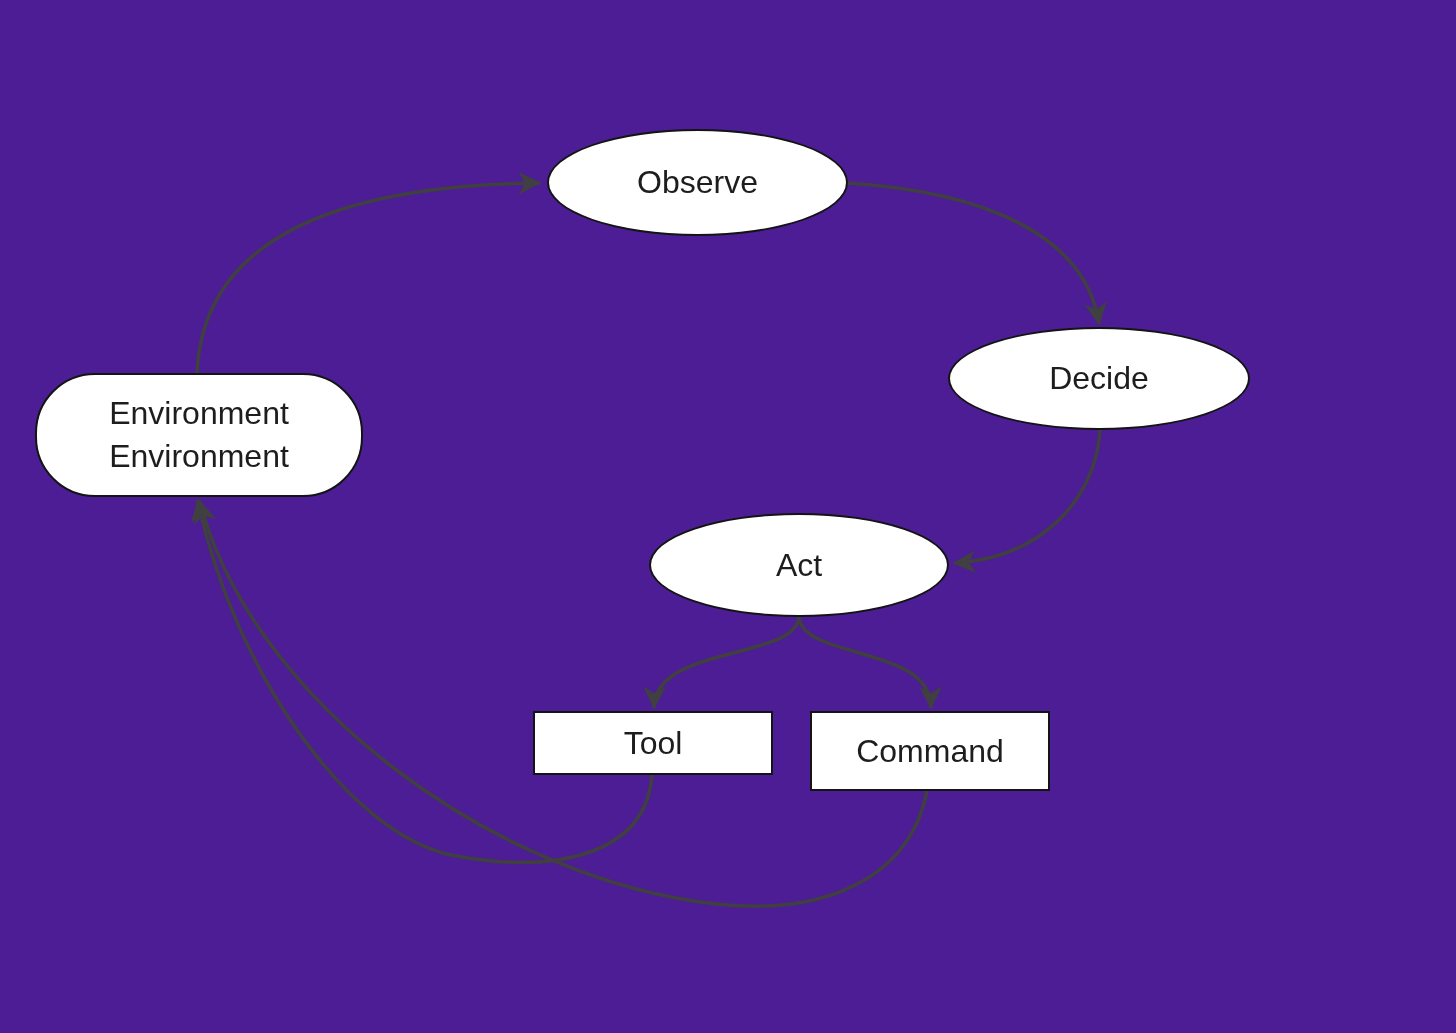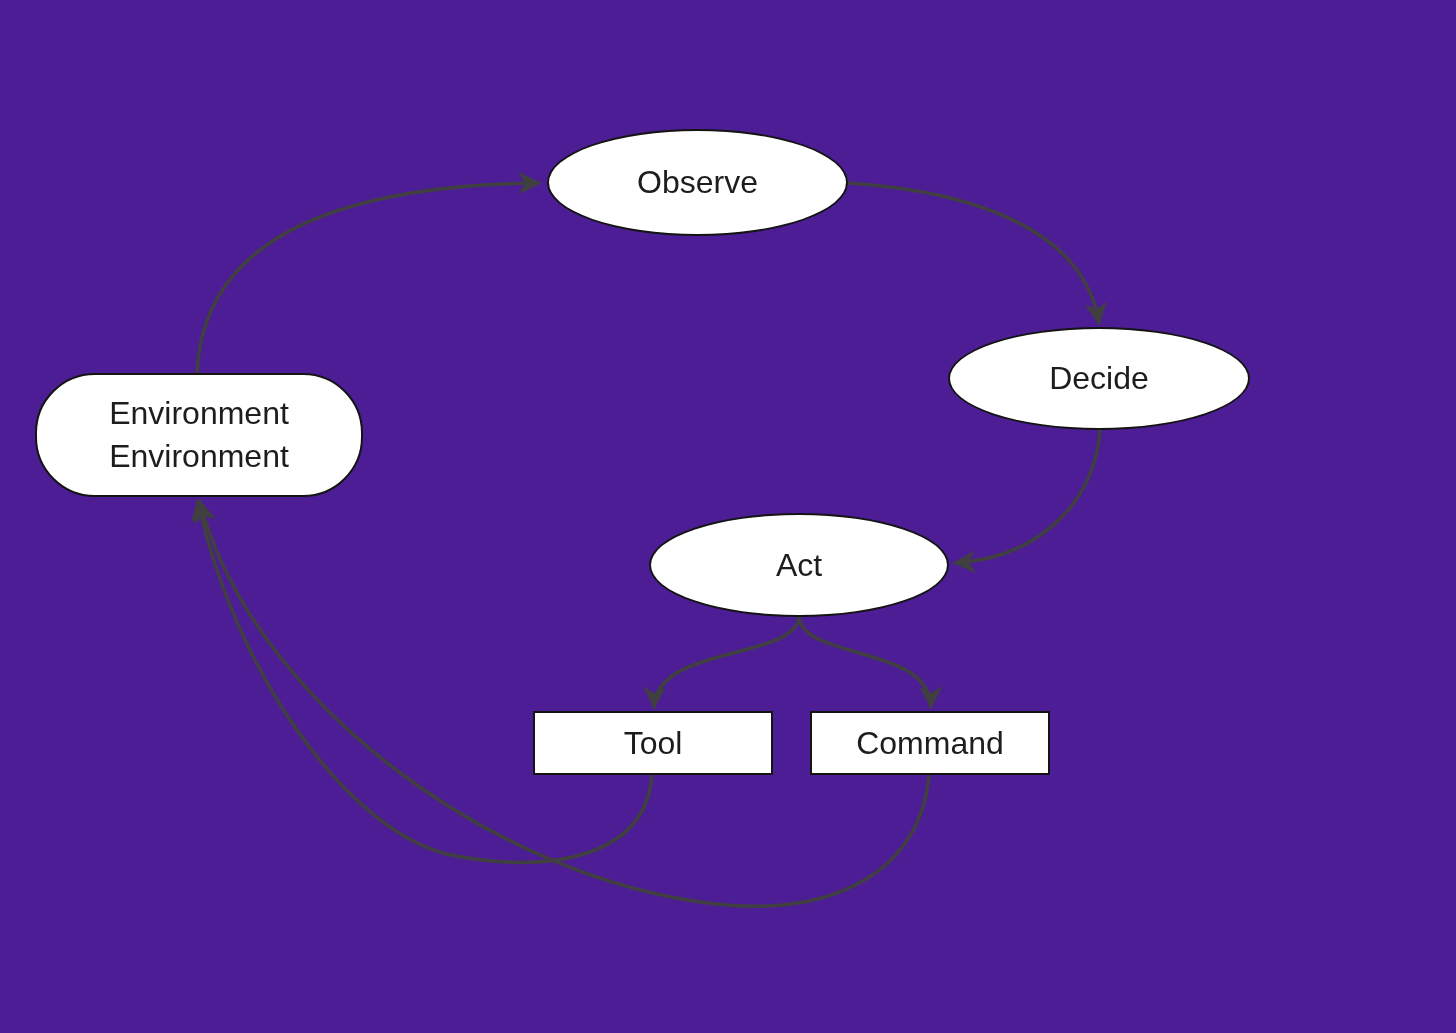--- a/index.html
+++ b/index.html
@@ -43,21 +43,21 @@
   }
   .node.ellipse { border-radius: 50%; }
   .node.rounded { border-radius: 60px; text-align: right; }
   .node.rect    { border-radius: 0; text-align: center; }
 
   #node-observe     { left: 547px; top: 129px; width: 301px; height: 107px; }
   #node-decide      { left: 948px; top: 327px; width: 302px; height: 103px; }
   #node-act         { left: 649px; top: 513px; width: 300px; height: 104px; }
   #node-environment { left: 35px;  top: 373px; width: 328px; height: 124px; }
   #node-tool        { left: 533px; top: 711px; width: 240px; height: 64px; }
-  #node-command     { left: 810px; top: 711px; width: 240px; height: 64px; }
+  #node-command     { left: 810px; top: 711px; width: 240px; height: 80px; }
 
   .label { display: block; }
 </style>
 </head>
 <body>
 
 <div class="canvas">
 
   <svg class="edges-svg" viewBox="0 0 1456 1033" xmlns="http://www.w3.org/2000/svg">
     <defs>

